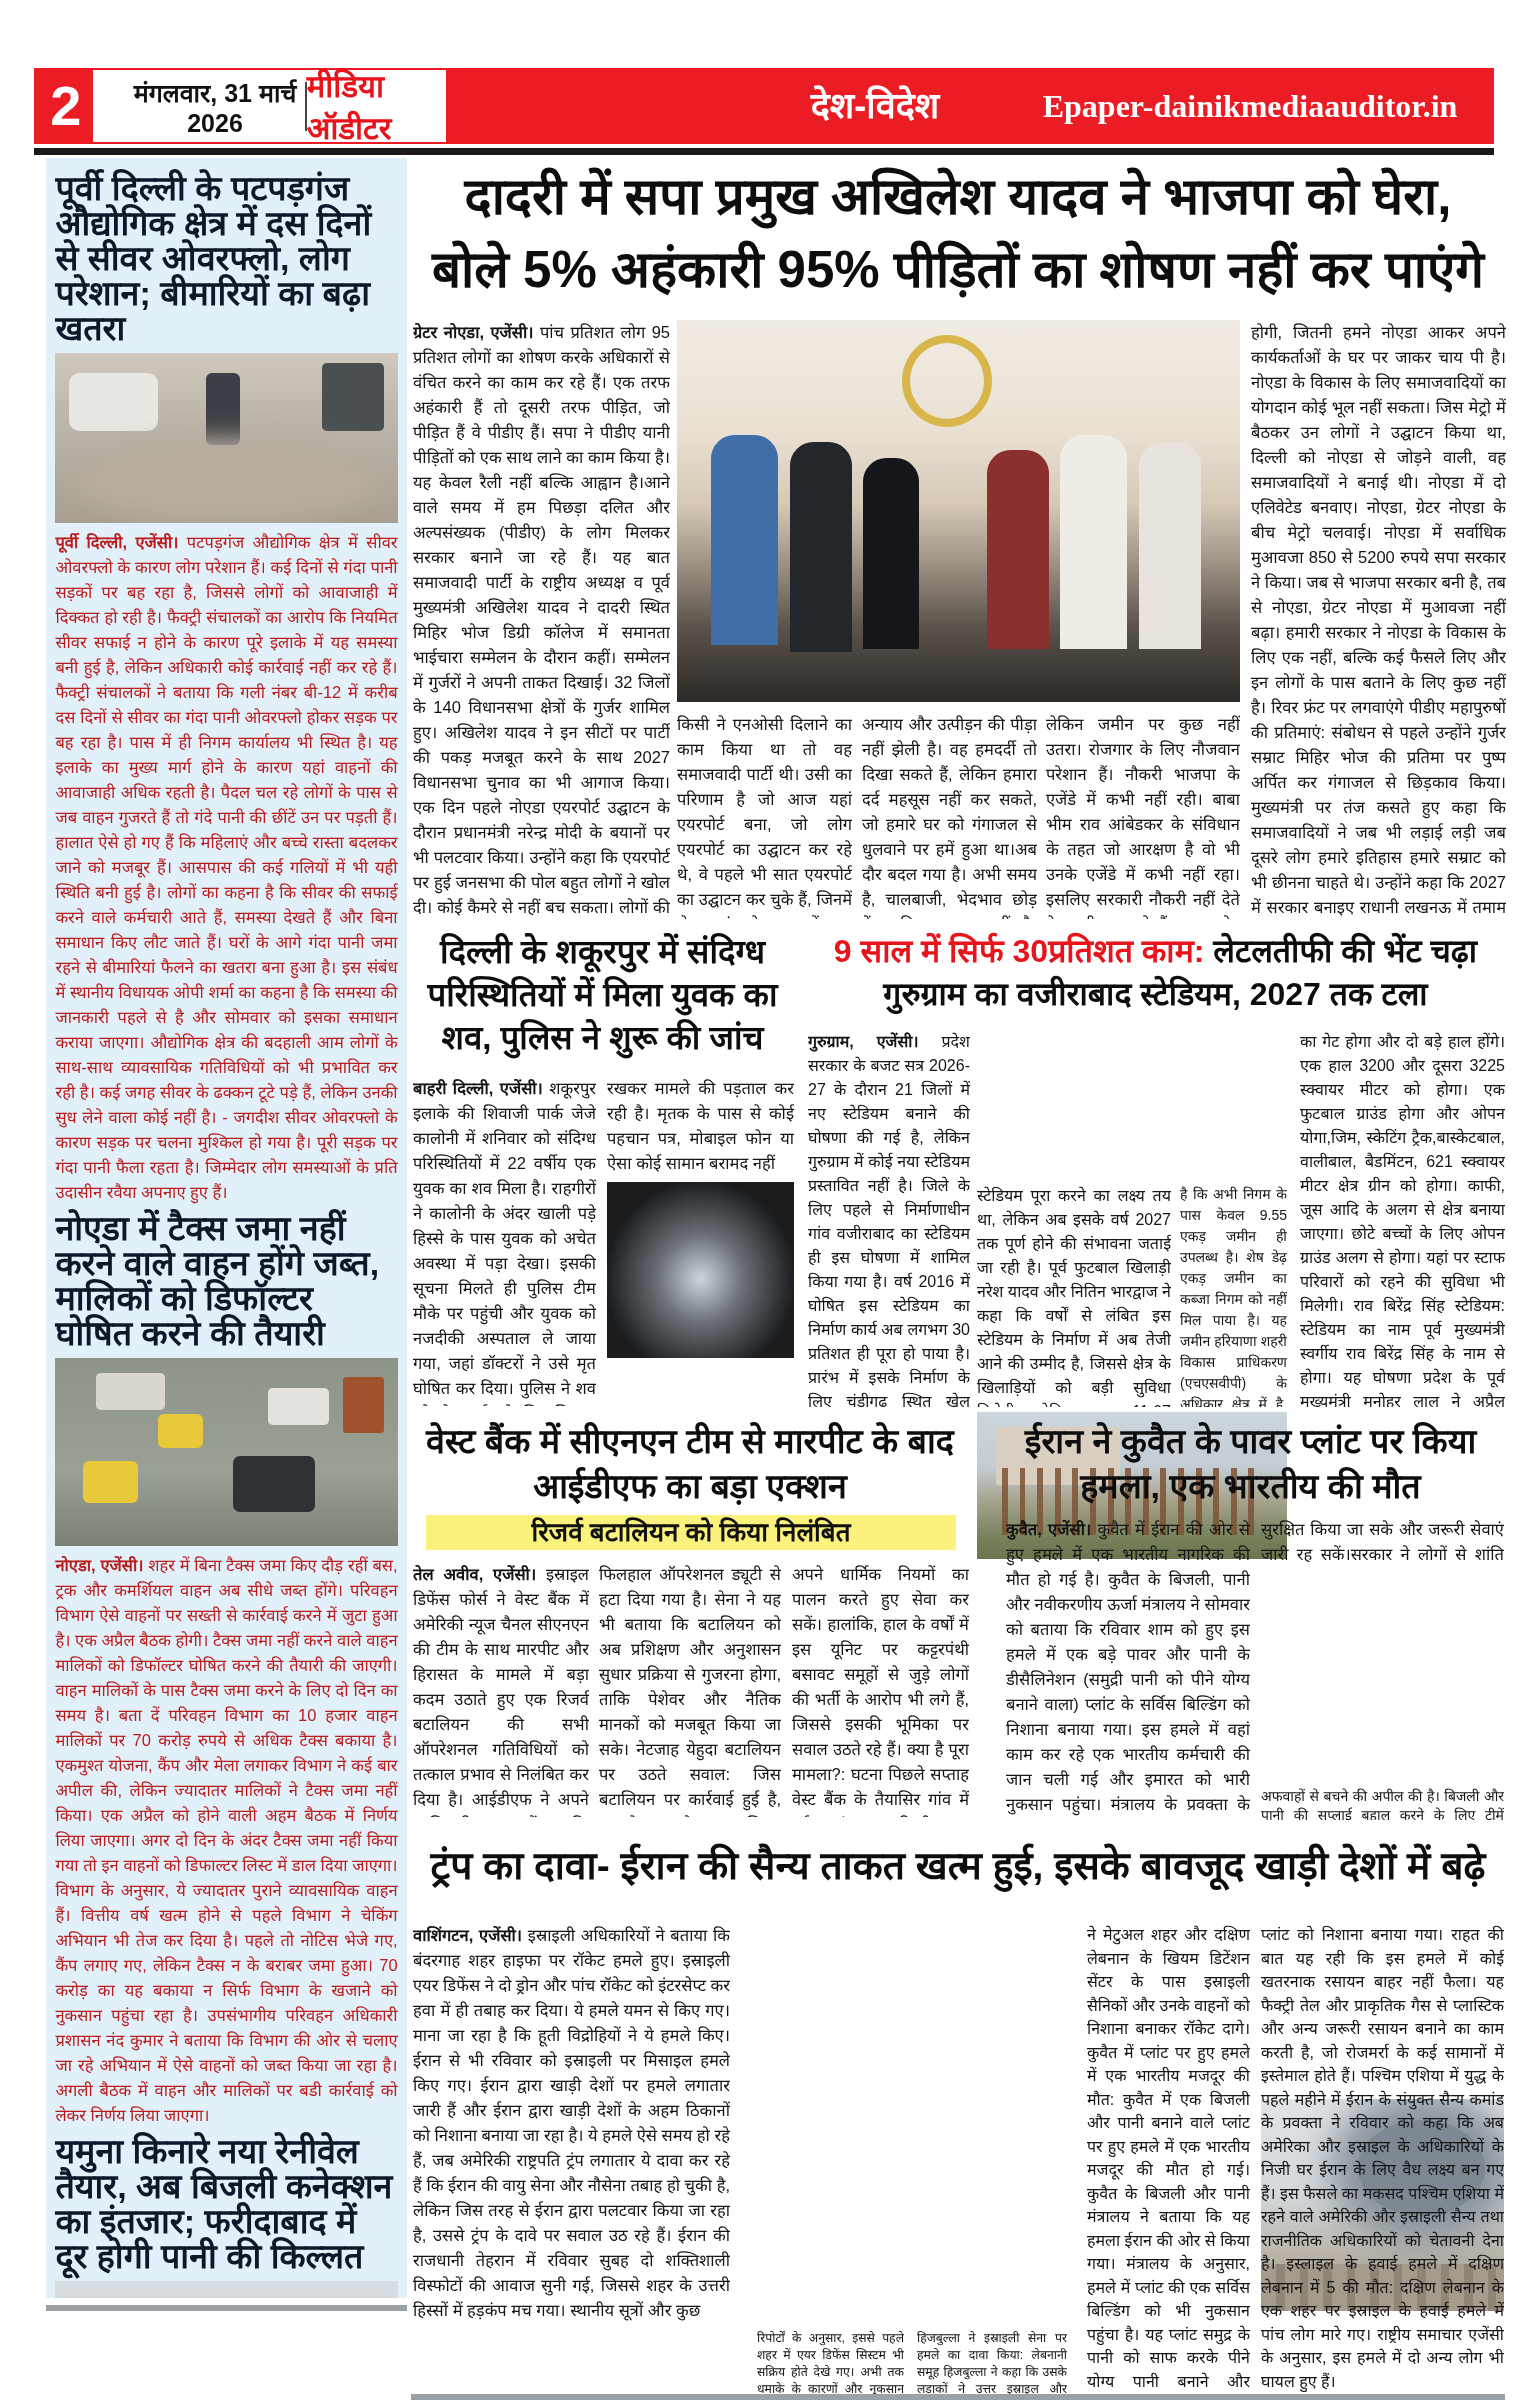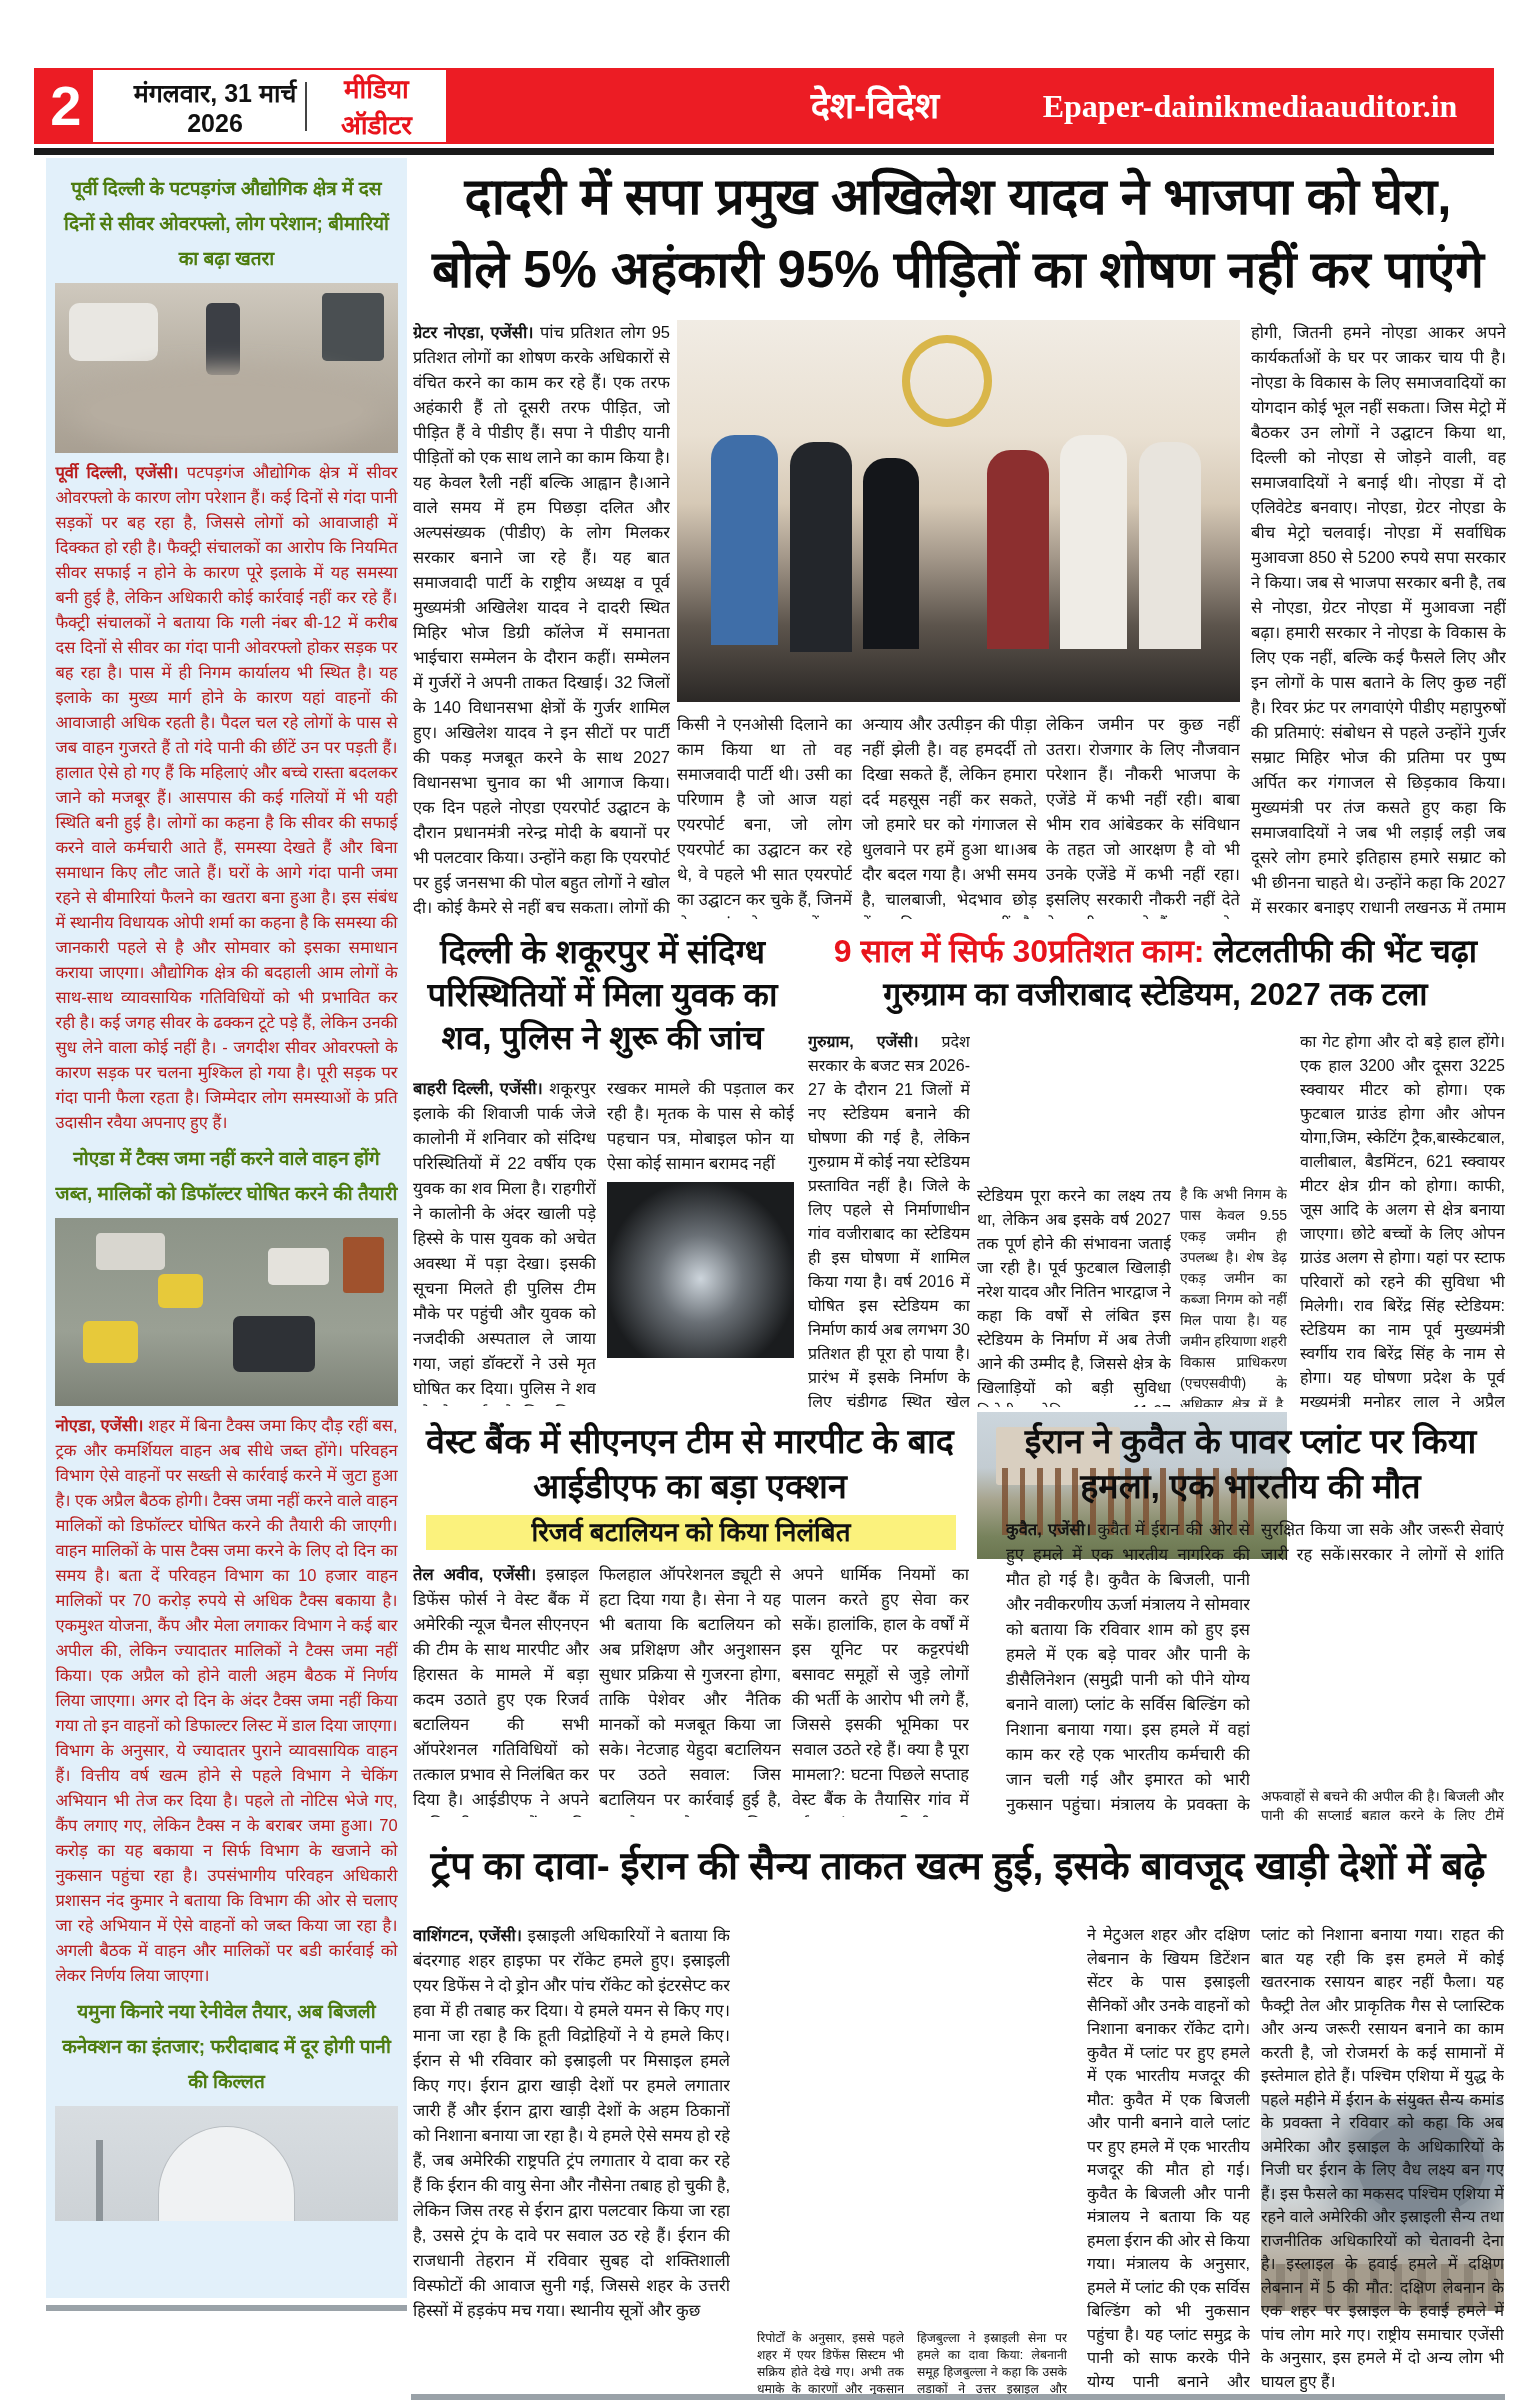--- a/index.html
+++ b/index.html
@@ -5,34 +5,34 @@
   * { margin:0; padding:0; box-sizing:border-box; }
   body { background:#888; font-family:"Liberation Sans", sans-serif; }
   .page { position:relative; width:1528px; height:2401px; background:#ffffff; margin:0 auto; overflow:hidden; }
 
   
   .hdr-band { position:absolute; left:34px; top:68px; width:1460px; height:76px; background:#ec1c24; }
   .hdr-pagenum { position:absolute; left:5.9px; top:0; width:52px; height:76px; color:#fff; font-size:56px; font-weight:bold; text-align:center; line-height:76px; }
   .hdr-white { position:absolute; left:59px; top:2.4px; width:353px; height:72px; background:#fff; display:flex; align-items:center; }
   .hdr-date { width:212px; text-align:center; font-size:25px; font-weight:bold; color:#111;padding-left:32px; }
   .hdr-sep { width:1.8px; height:49px; background:#444; }
-  .hdr-paper { flex:1; text-align:center; font-size:26px; font-weight:bold; color:#e8141c; }
+  .hdr-paper { flex:1; text-align:left; font-size:31px; font-weight:bold; color:#e8141c; }
   .hdr-section { position:absolute; left:735px; top:0; width:212px; height:96px; color:#fff; font-size:36px; font-weight:bold; line-height:76px; text-align:center; }
   .hdr-site { position:absolute; left:987px; top:0; width:458px; height:76px; color:#fff; font-size:32px; font-weight:bold; line-height:76px; text-align:center; font-family:"Liberation Serif", serif; }
   .hdr-rule { position:absolute; left:34px; top:148px; width:1460px; height:7px; background:#1a1a1a; }
 
   
   .bt { font-size:16.5px; line-height:25px; text-align:justify; color:#141414; }
   .bt b { font-weight:bold; }
   .abs { position:absolute; overflow:hidden; }
   .hl { font-weight:bold; color:#0d0d0d; text-align:center; }
 
   
   .leftcol { position:absolute; left:46px; top:158px; width:361px; height:2140px; background:#e2f0fa; padding:8.2px 9.4px 0 9.4px; overflow:hidden; }
-  .l-head { font-size:19px; line-height:35px; font-weight:bold; text-align:center; color:#4d7c0f; margin:4.7px 0 7px 0; }
+  .l-head { font-size:34px; line-height:35px; font-weight:bold; color:#0f172a; margin:4.7px 0 7px 0; }
   .l-body { font-size:16.5px; line-height:25px; text-align:justify; color:#b91c1c; margin-bottom:5.9px; }
   .leftrule { position:absolute; left:46px; top:2305px; width:361px; height:5.9px; background:#9aa2a8; }
   .botrule { position:absolute; left:411px; top:2394px; width:1094px; height:5.9px; background:#9aa2a8; }
 
   
   .ph { position:relative; overflow:hidden; width:100%; }
   .ph > div { position:absolute; }
 
   .ph-sewer { height:170px; background:linear-gradient(180deg,#cfc9be 0%,#beb7ab 35%,#a89f92 100%);}
   .ph-sewer .car { left:4%; top:12%; width:26%; height:34%; background:#e9e7e2; border-radius:10.6px; }

